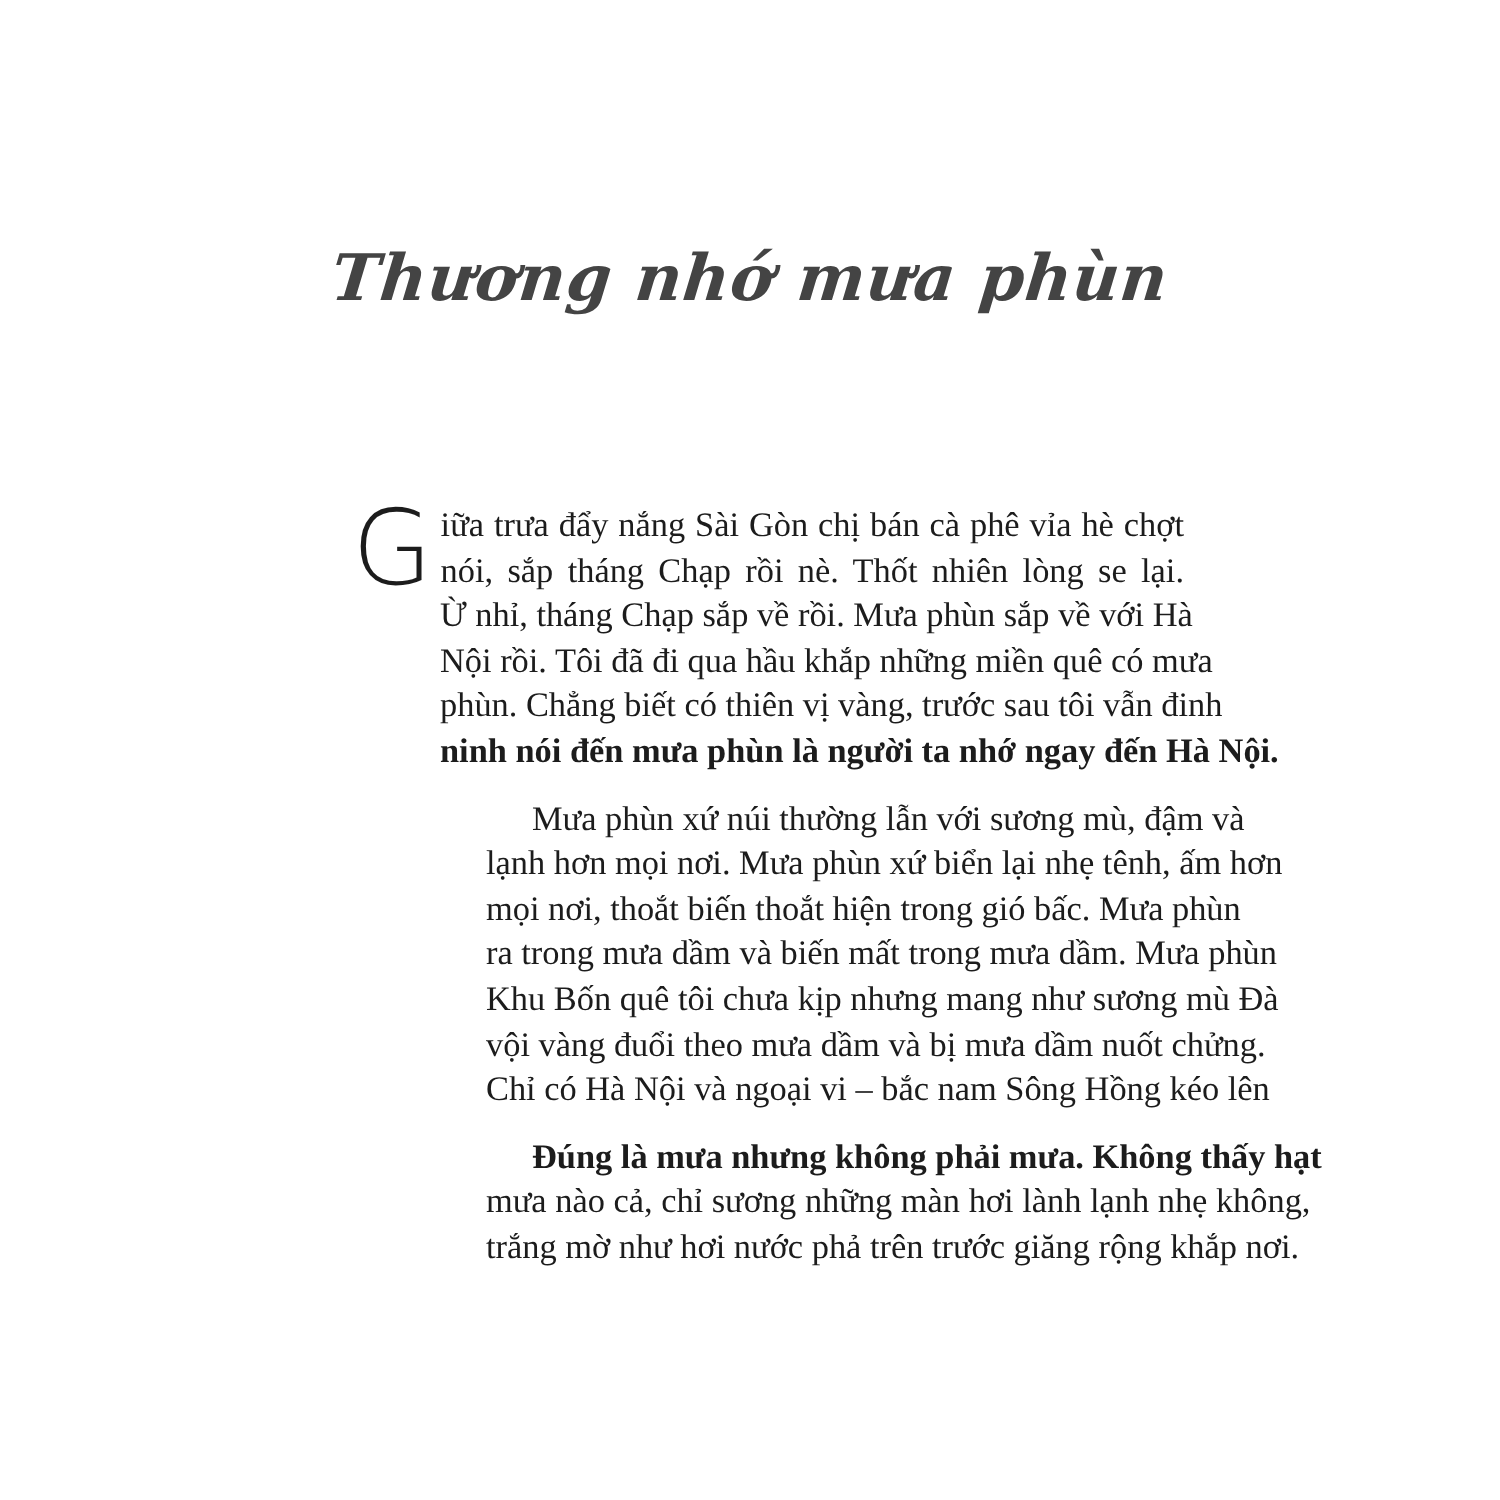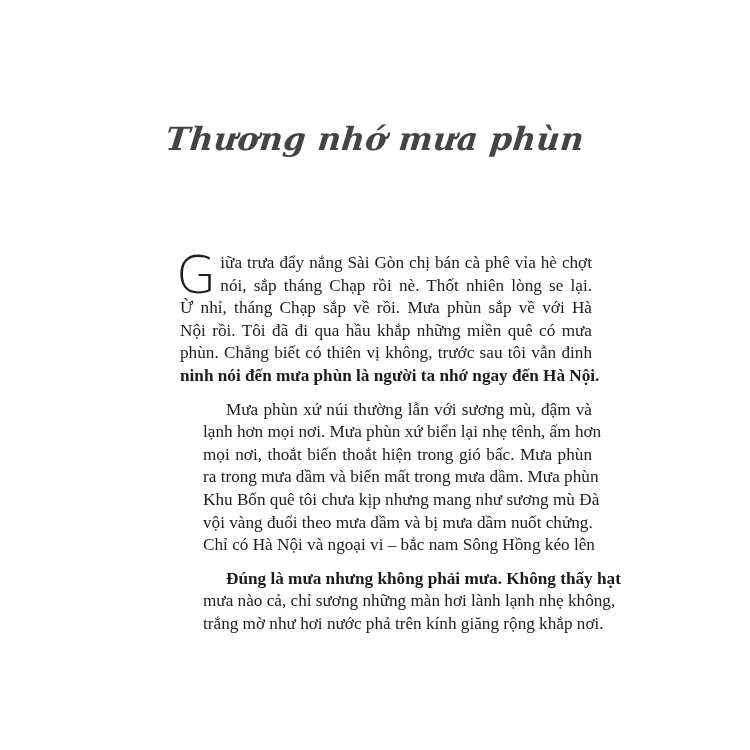--- a/index.html
+++ b/index.html
@@ -61,52 +61,53 @@
     margin: 2px 4px 0 -4px;
     color: #1c1c1c;
     -webkit-text-stroke: 0;
     font-stretch: condensed;
   }
   .line {
     display: block;
     text-align: justify;
     text-align-last: justify;
     white-space: nowrap;
+    margin-left: 40px;
   }
   .line.last {
     text-align-last: left;
     font-weight: bold;
   }
 </style>
 </head>
 <body>
 
 <div class="page">
   <div class="chapter-title">Thương nhớ mưa phùn</div>
 
   <div class="body-text">
     <div class="para first">
       <span class="drop-cap">G</span>
       <span class="line">iữa trưa đẩy nắng Sài Gòn chị bán cà phê vỉa hè chợt</span>
       <span class="line">nói, sắp tháng Chạp rồi nè. Thốt nhiên lòng se lại.</span>
       <span class="line">Ừ nhỉ, tháng Chạp sắp về rồi. Mưa phùn sắp về với Hà</span>
       <span class="line">Nội rồi. Tôi đã đi qua hầu khắp những miền quê có mưa</span>
-      <span class="line">phùn. Chẳng biết có thiên vị không, trước sau tôi vẫn đinh</span>
+      <span class="line">phùn. Chẳng biết có thiên vị vàng, trước sau tôi vẫn đinh</span>
       <span class="line last">ninh nói đến mưa phùn là người ta nhớ ngay đến Hà Nội.</span>
     </div>
 
     <div class="para">
       <span class="line" style="padding-left:23px;">Mưa phùn xứ núi thường lẫn với sương mù, đậm và</span>
       <span class="line">lạnh hơn mọi nơi. Mưa phùn xứ biển lại nhẹ tênh, ấm hơn</span>
       <span class="line">mọi nơi, thoắt biến thoắt hiện trong gió bấc. Mưa phùn</span>
       <span class="line">ra trong mưa dầm và biến mất trong mưa dầm. Mưa phùn</span>
       <span class="line">Khu Bốn quê tôi chưa kịp nhưng mang như sương mù Đà</span>
       <span class="line">vội vàng đuổi theo mưa dầm và bị mưa dầm nuốt chửng.</span>
       <span class="line">Chỉ có Hà Nội và ngoại vi – bắc nam Sông Hồng kéo lên</span>
     </div>
 
     <div class="para">
       <span class="line" style="padding-left:23px;font-weight:bold;">Đúng là mưa nhưng không phải mưa. Không thấy hạt</span>
       <span class="line">mưa nào cả, chỉ sương những màn hơi lành lạnh nhẹ không,</span>
-      <span class="line">trắng mờ như hơi nước phả trên kính giăng rộng khắp nơi.</span>
+      <span class="line">trắng mờ như hơi nước phả trên trước giăng rộng khắp nơi.</span>
     </div>
   </div>
 </div>
 
 </body></html>

